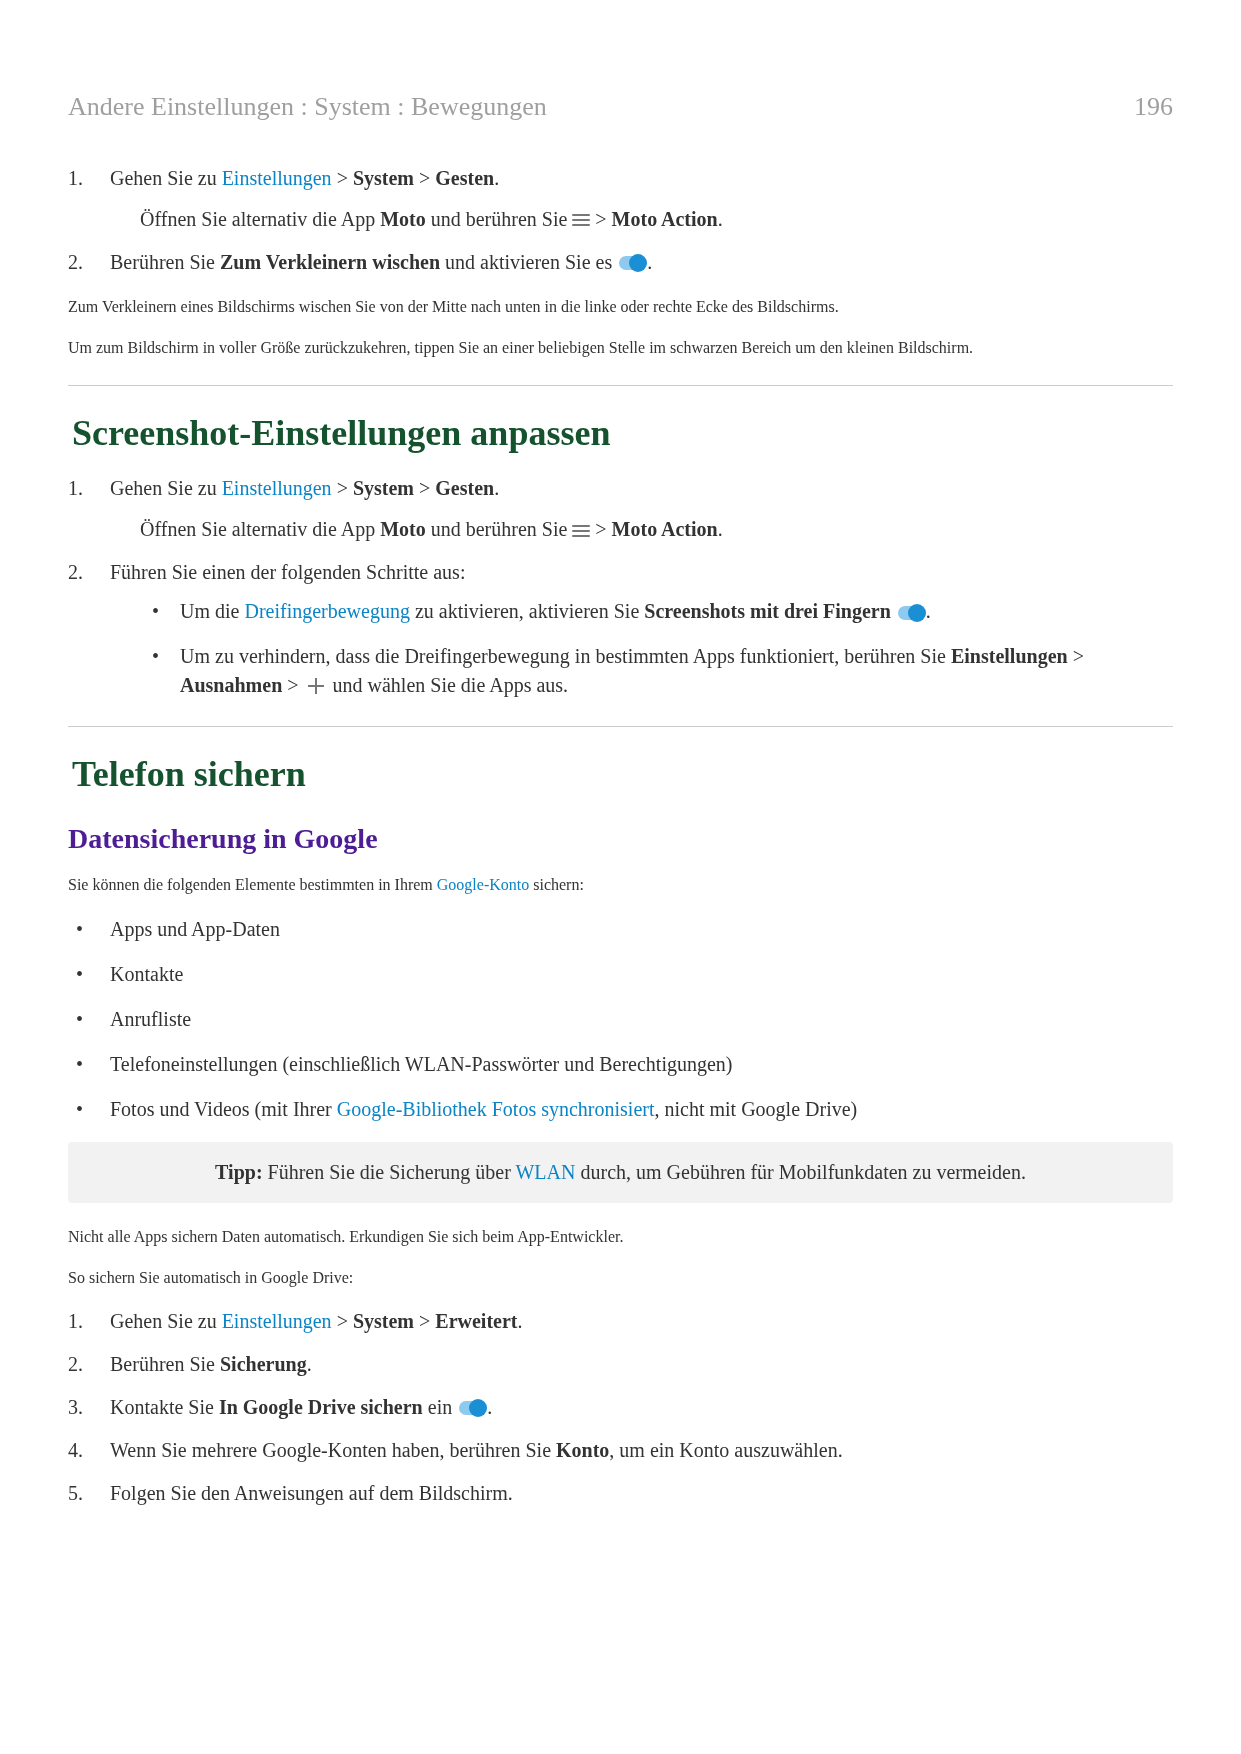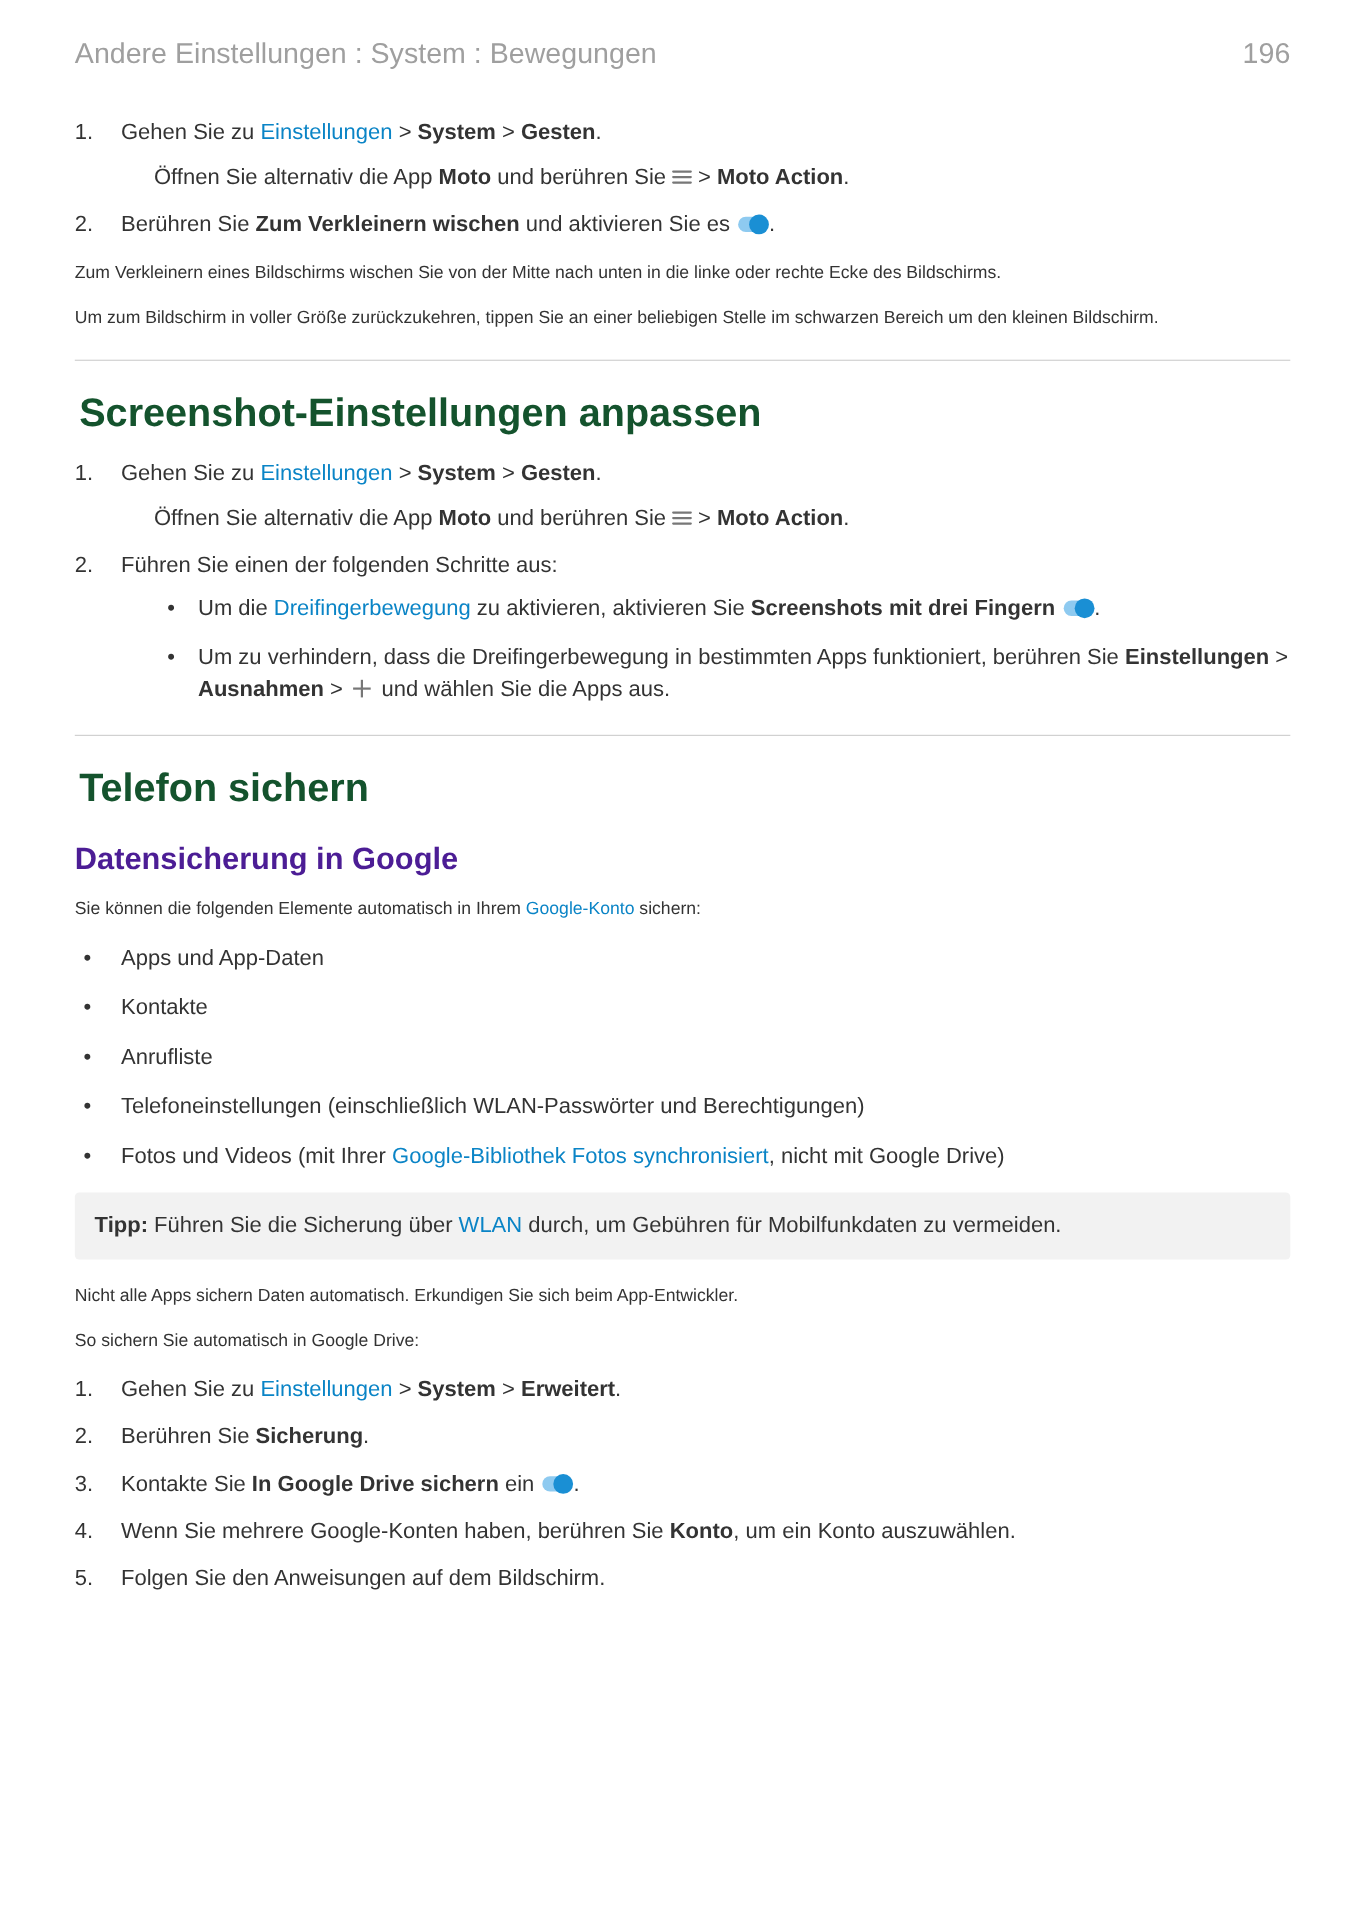--- a/index.html
+++ b/index.html
@@ -6,22 +6,23 @@
     font-family: "Segoe UI", "Helvetica Neue", Arial, sans-serif;
     color: #333;
     margin: 0;
     padding: 0;
     background: #fff;
   }
   .page {
     width: 1241px;
     min-height: 1754px;
     box-sizing: border-box;
-    padding: 33px 68px 60px 68px;
-    position: relative;
+    padding: 92px 68px 60px 68px;
+    position: relative;
+    font-family: Liberation Serif, serif;
   }
   .header {
     display: flex;
     justify-content: space-between;
     align-items: baseline;
     color: #9f9f9f;
     font-size: 26px;
     margin-bottom: 42px;
     font-weight: 400;
   }
@@ -159,20 +160,21 @@
   .icon-plus::after {
     top: 7px; left: 0; height: 2px; width: 16px;
   }
   .tipbox {
     background: #f2f2f2;
     border-radius: 4px;
     padding: 16px 18px;
     font-size: 20px;
     line-height: 1.45;
     margin: 18px 0 22px 0;
+    text-align: center;
   }
 </style>
 </head>
 <body>
 
 <div class="page">
 
   <div class="header">
     <span>Andere Einstellungen : System : Bewegungen</span>
     <span class="pageno">196</span>
@@ -216,21 +218,21 @@
       </ul>
     </li>
   </ol>
 
   <hr class="sep">
 
   <h1>Telefon sichern</h1>
   <h2>Datensicherung in Google</h2>
 
   <p class="body-p">
-    <span>Sie können die folgenden Elemente automatisch in Ihrem </span><a class="link">Google-Konto</a><span> sichern:</span>
+    <span>Sie können die folgenden Elemente bestimmten in Ihrem </span><a class="link">Google-Konto</a><span> sichern:</span>
   </p>
 
   <ul class="bullets outer">
     <li>Apps und App-Daten</li>
     <li>Kontakte</li>
     <li>Anrufliste</li>
     <li>Telefoneinstellungen (einschließlich WLAN-Passwörter und Berechtigungen)</li>
     <li>
       <span>Fotos und Videos (mit Ihrer </span><a class="link">Google-Bibliothek Fotos synchronisiert</a><span>, nicht mit Google Drive)</span>
     </li>

